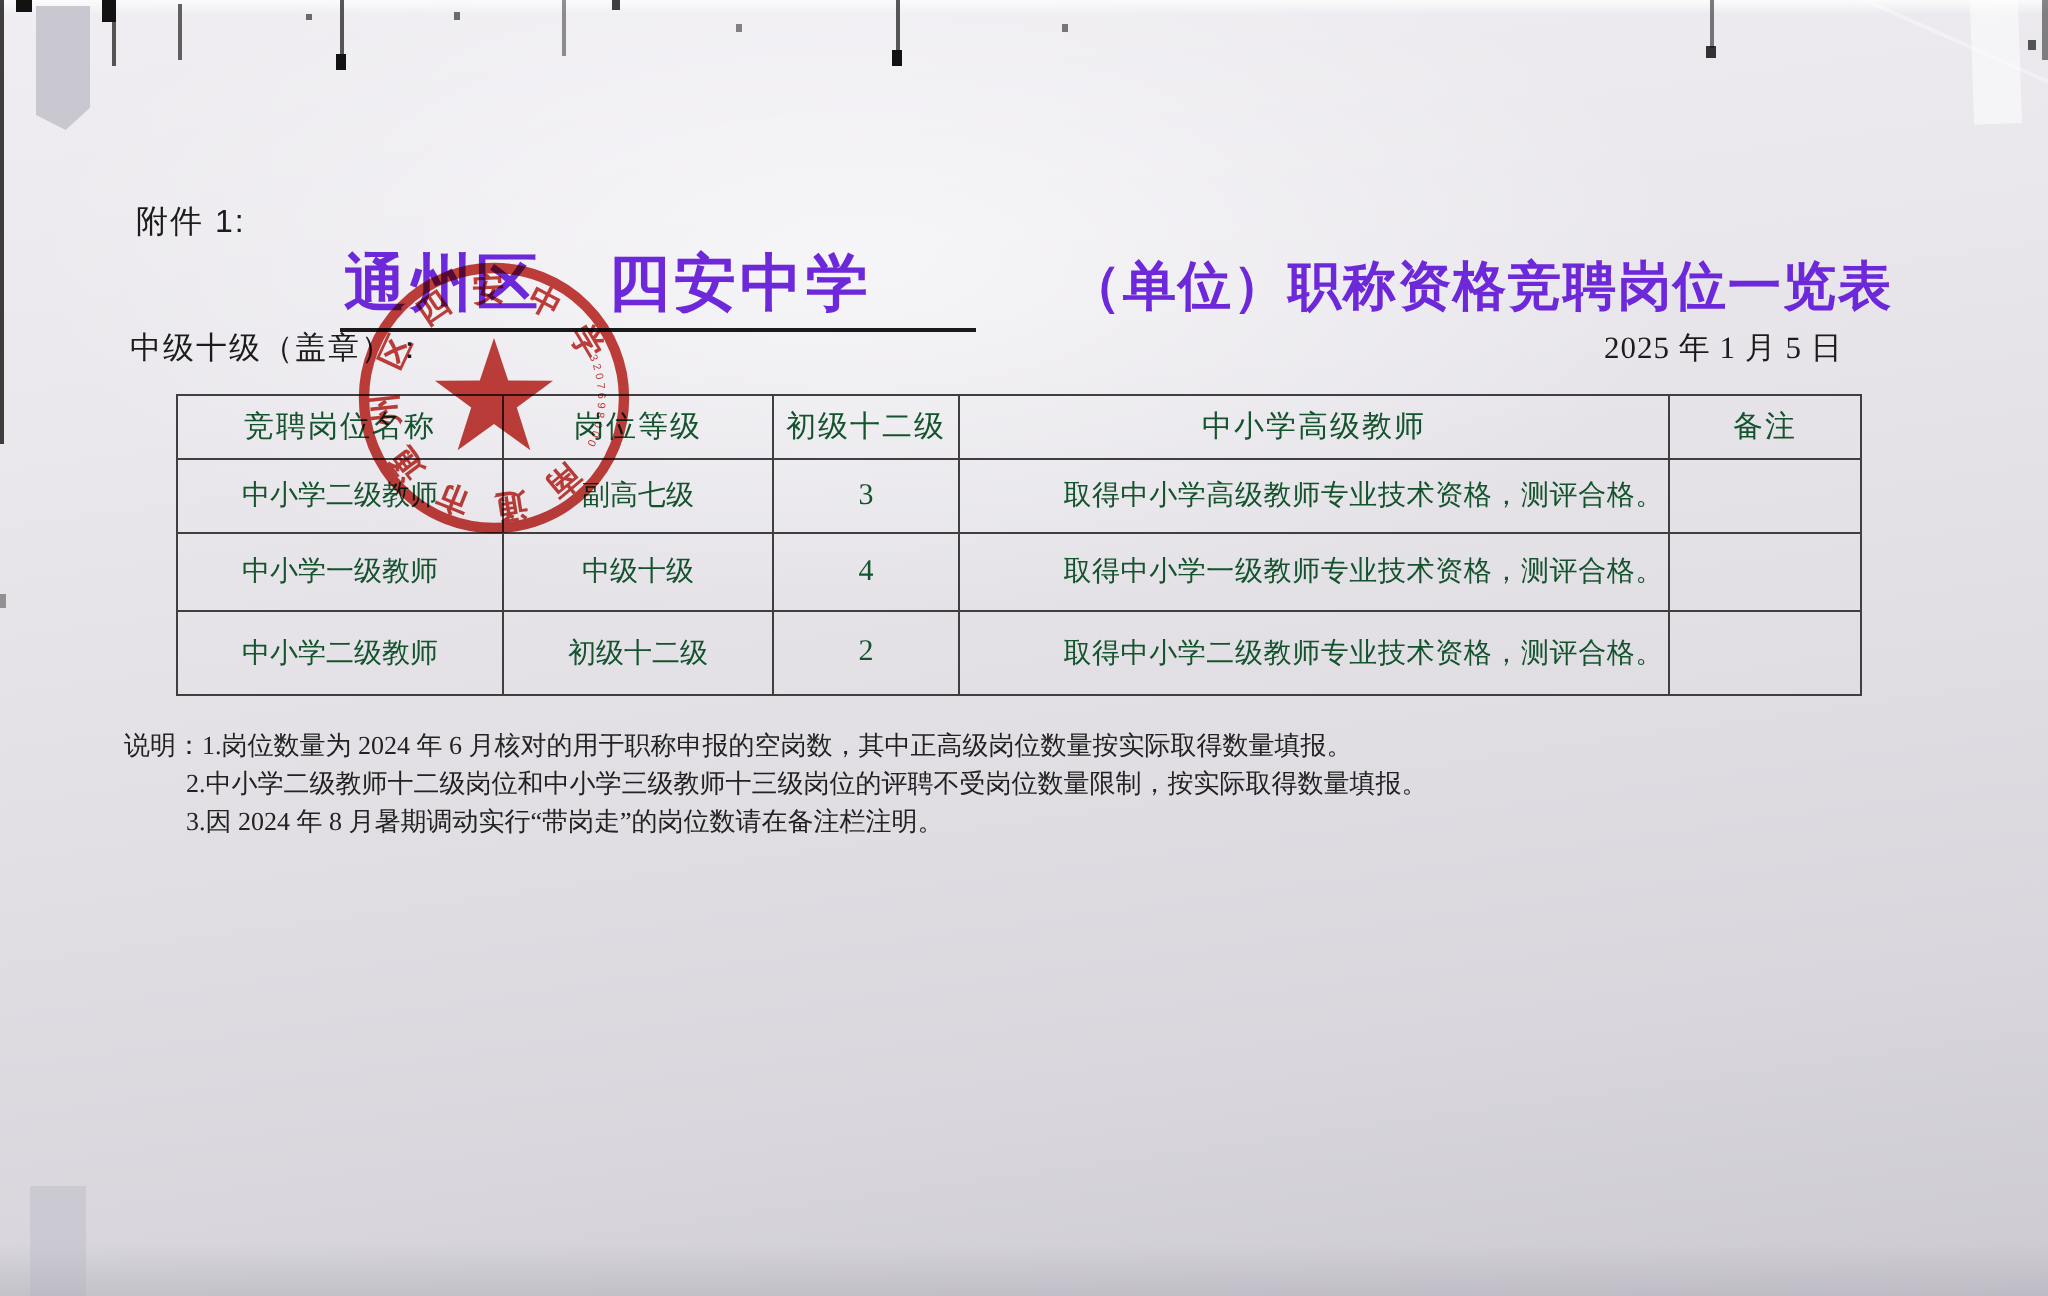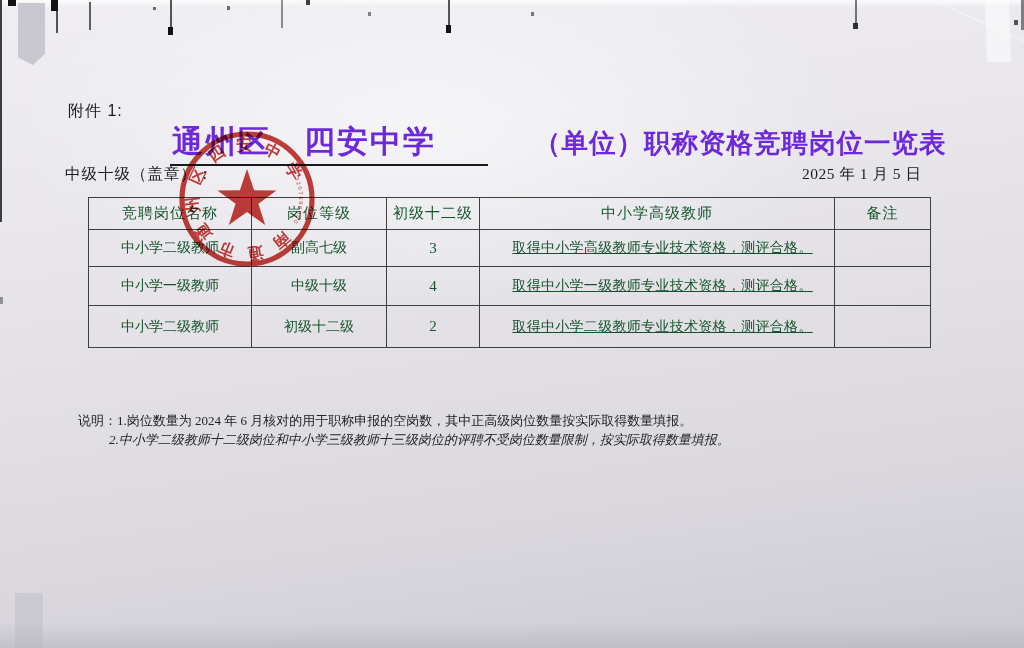--- a/index.html
+++ b/index.html
@@ -44,26 +44,26 @@
   .date { position:absolute; left:802px; top:164px; width:140px; font-size:15.5px;
     letter-spacing:.5px; white-space:nowrap; }
   
   table.grid { position:absolute; left:88px; top:197px; width:842px;
     border-collapse:collapse; table-layout:fixed; }
   table.grid th, table.grid td {
     border:1.5px solid #3f3f3f; text-align:center; vertical-align:middle;
     font-size:14px; color:#14532d; font-weight:normal; padding:0 2px;
   }
   table.grid th { font-size:15px; letter-spacing:1px; }
-  table.grid td.cond { text-align:center; padding-left:13px; letter-spacing:.3px;text-decoration:underline; }
+  table.grid td.cond { text-align:right; padding-left:13px; letter-spacing:.3px; }
   table.grid td.num { font-size:15px; }
   
-  .notes { position:absolute; left:78px; top:363px; width:780px;
-    font-size:13px; line-height:19px; color:#222;margin-top:48px; }
-  .notes .indent { margin-left:31px;font-style:italic; }
+  .notes { position:absolute; left:62px; top:363px; width:780px;
+    font-size:13px; line-height:19px; color:#222; }
+  .notes .indent { margin-left:31px; }
   
   :root { --stamp-color:#c0251f; }
   .stamp { position:absolute; left:167px; top:119px; width:160px; height:160px;
     opacity:.88; mix-blend-mode:multiply; z-index:5; }
   .stamp-ring { fill:none; stroke:var(--stamp-color); stroke-width:5.2px; }
   .stamp-star { fill:var(--stamp-color); }
   .stamp-chars text { fill:var(--stamp-color); font-size:16px; font-weight:bold;
     font-family:"Liberation Sans",sans-serif; }
   .stamp-digits text { fill:var(--stamp-color); font-size:5.5px;
     font-family:"Liberation Sans",sans-serif; }
@@ -178,15 +178,16 @@
     <td class="num">2</td>
     <td class="cond">取得中小学二级教师专业技术资格，测评合格。</td>
     <td></td>
   </tr>
 </tbody>
   </table>
 
 <div class="notes">
   <div><span>说明：</span><span>1.岗位数量为 2024 年 6 月核对的用于职称申报的空岗数，其中正高级岗位数量按实际取得数量填报。</span></div>
   <div class="indent">2.中小学二级教师十二级岗位和中小学三级教师十三级岗位的评聘不受岗位数量限制，按实际取得数量填报。</div>
+  <div class="indent">3.因 2024 年 8 月暑期调动实行“带岗走”的岗位数请在备注栏注明。</div>
 </div>
 
 <div class="bottom-shade"></div>
 
 </body></html>

